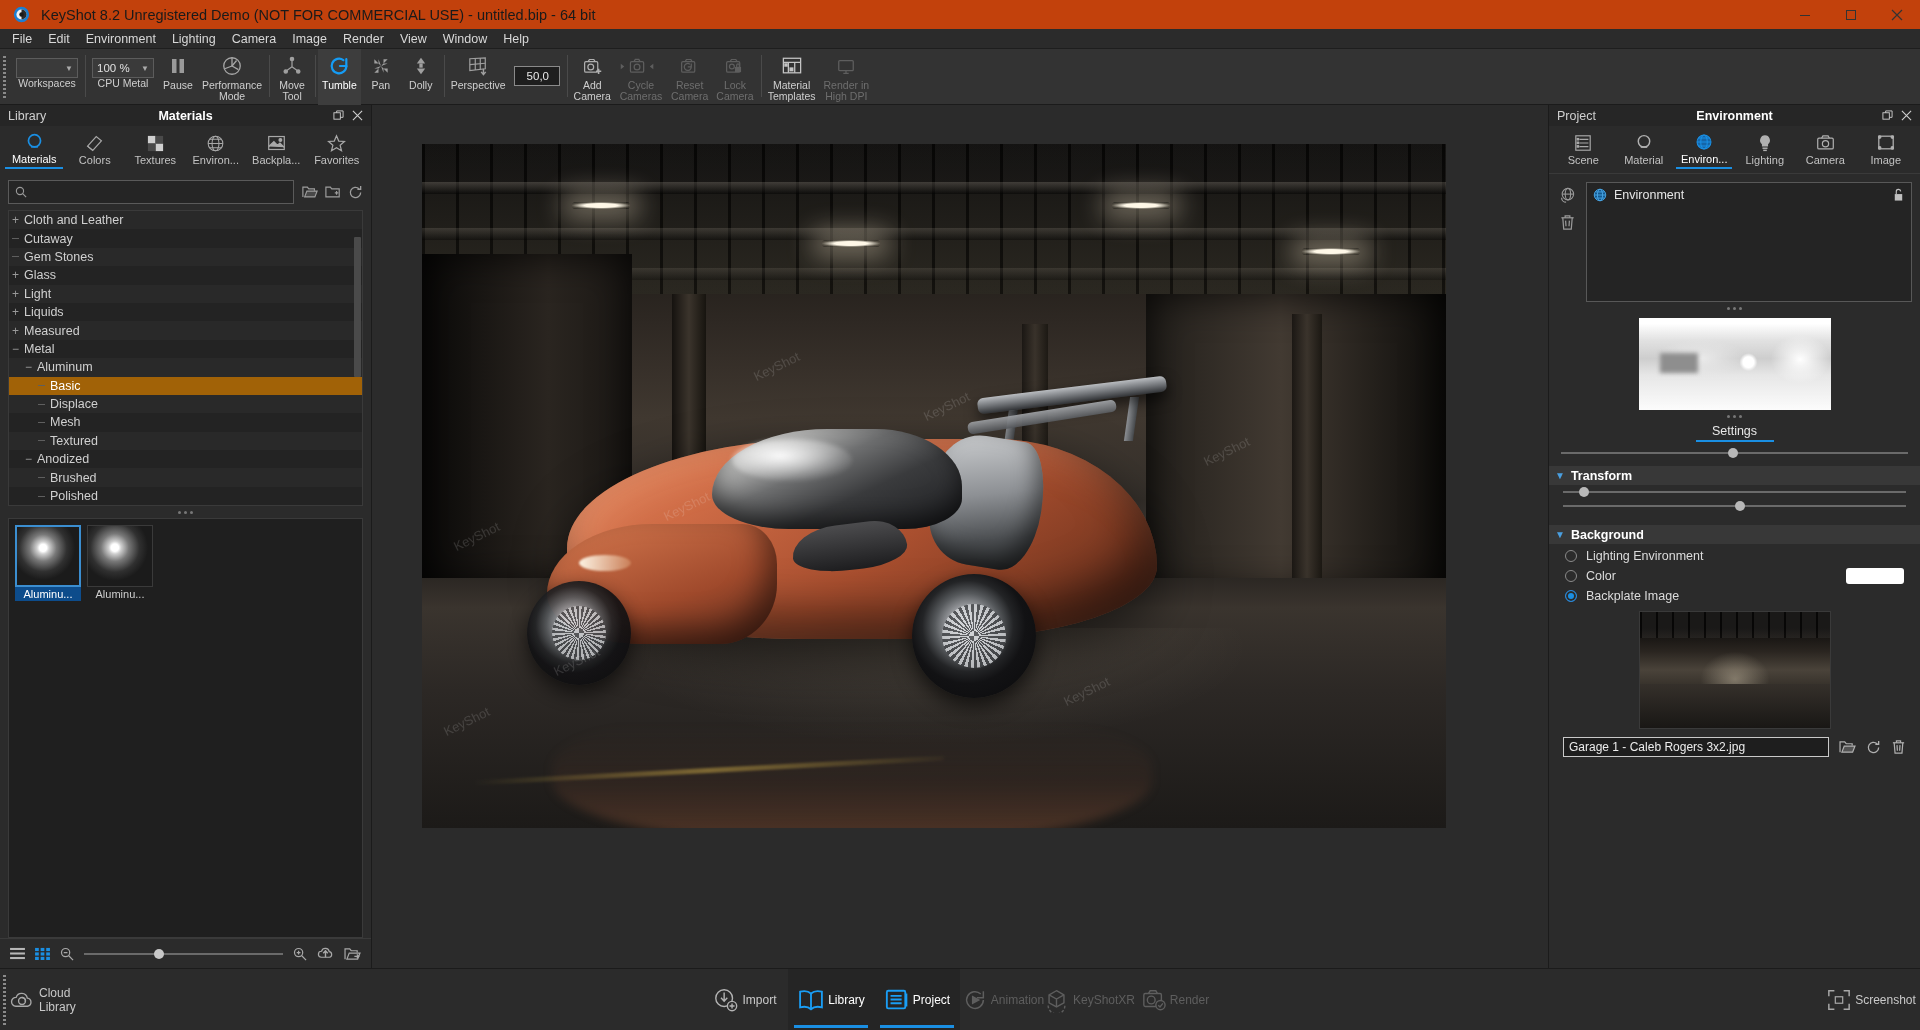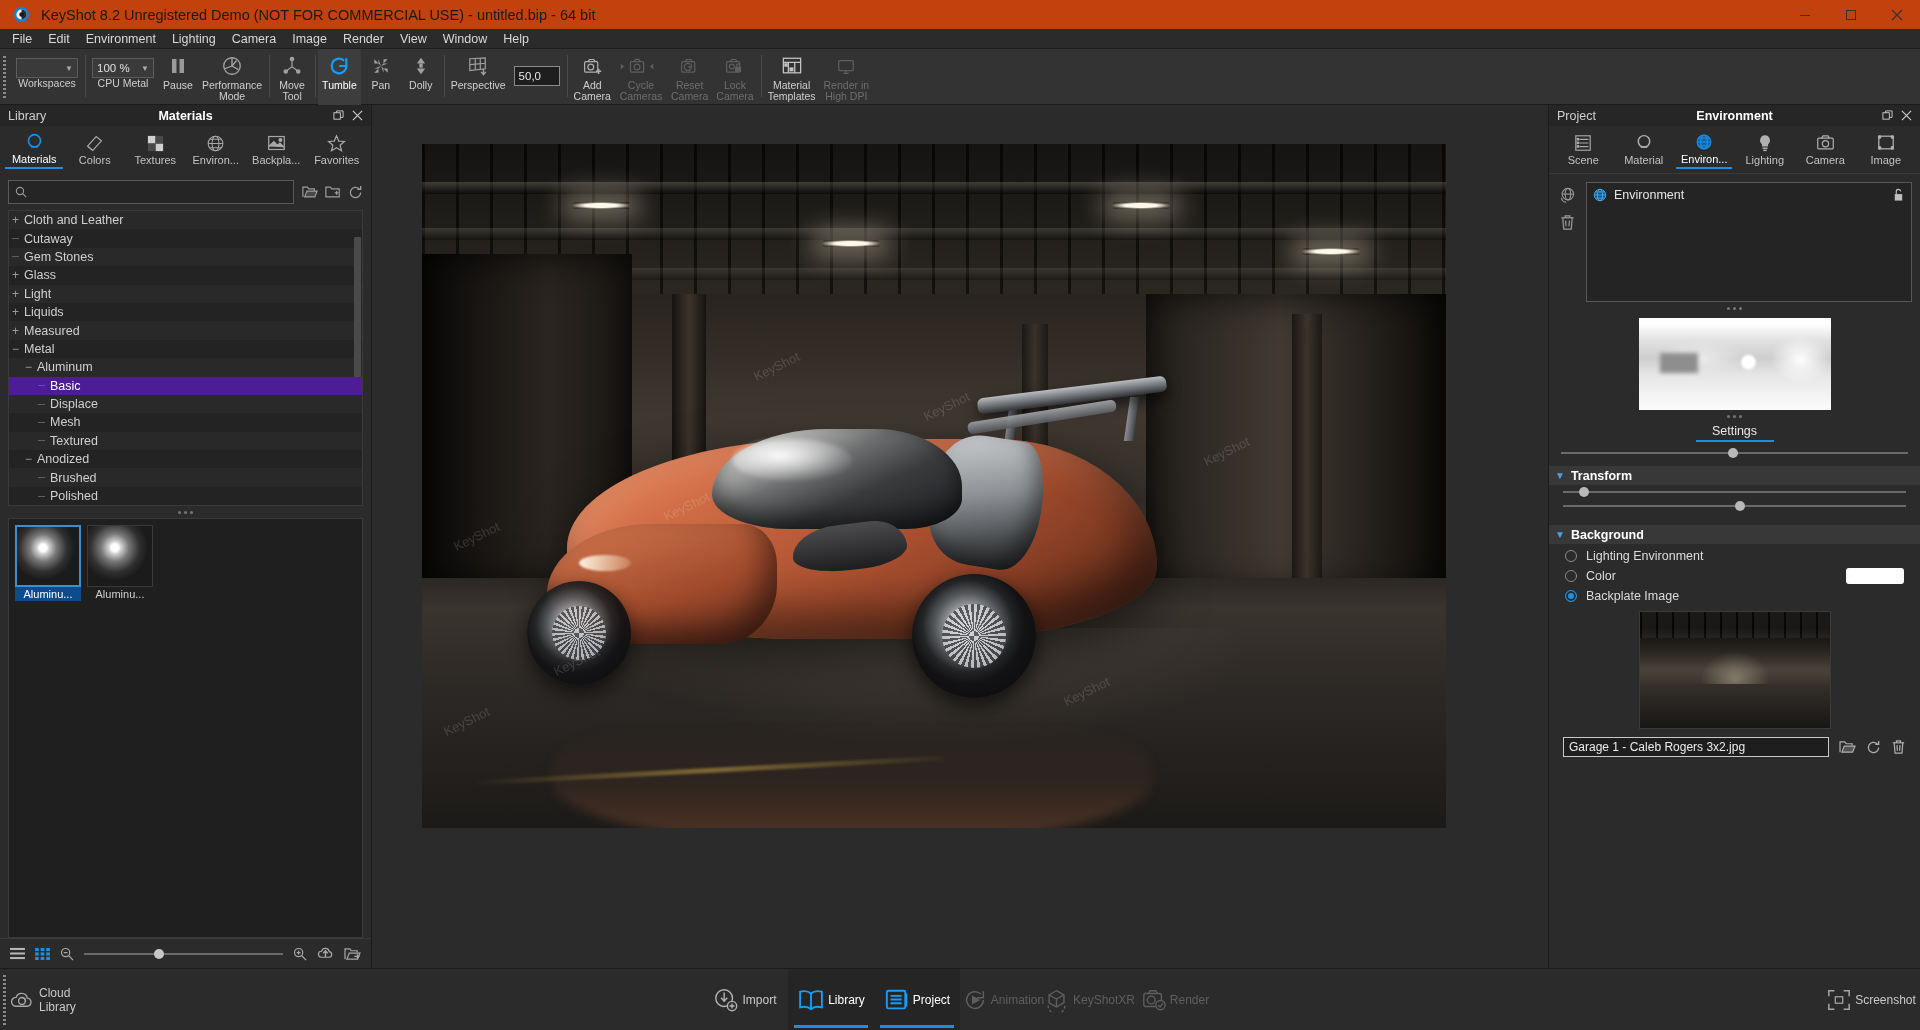--- a/index.html
+++ b/index.html
@@ -54,21 +54,21 @@
   .ticon { height:24px; display:flex; align-items:center; justify-content:center; margin-bottom:2px; }
   .tlabel { white-space:pre-line; }
   .combo {
     width:62px; height:20px; background:#3a3a3a; border:1px solid #5c5c5c;
     margin-top:4px; display:flex; align-items:center; padding:0 4px;
     font-size:11.5px; color:#e0e0e0;
   }
   .combo .caret { margin-left:auto; font-size:8px; color:#aaa; }
   .numfield {
     width:46px; height:20px; background:#1e1e1e; border:1px solid #8a8a8a;
-    margin-top:4px; display:flex; align-items:center; padding:0 4px;
+    margin-top:4px; display:flex; align-items:center; padding:0 12px;
     font-size:11.5px; color:#e8e8e8;text-align:right;
   }
 
   
   .mainrow { flex:1; display:flex; min-height:0; }
 
   
   .libpanel { width:372px; flex:0 0 372px; background:#2b2b2b; display:flex; flex-direction:column;
     border-right:1px solid #1b1b1b; }
   .panel-head { height:21px; flex:0 0 21px; background:#262626; display:flex; align-items:center;
@@ -94,21 +94,21 @@
     font-family:inherit; font-size:12px; width:100%; }
   .srch-icons { display:flex; gap:7px; align-items:center; }
 
   .tree { flex:0 0 296px; background:#252525; margin:0 8px; border:1px solid #3a3a3a;
     overflow:hidden; position:relative; }
   .tree-inner { position:absolute; inset:0; overflow:hidden; }
   .trow { height:18.4px; display:flex; align-items:center; font-size:12.5px; color:#d0d0d0;
     padding-right:4px; }
   .trow:nth-child(odd) { background:#292929; }
   .trow:nth-child(even) { background:#232323; }
-  .trow.sel { background:#4c1d95; color:#ffffff; }
+  .trow.sel { background:#a16207; color:#ffffff; }
   .expander { width:13px; text-align:center; color:#9a9a9a; font-size:12px; flex:0 0 13px; }
   .dashes { width:13px; flex:0 0 13px; display:flex; align-items:center; justify-content:center; }
   .dashes i { width:7px; height:1px; background:#5f5f5f; display:block; }
   .tlabel2 { padding-left:2px; white-space:nowrap; }
   .vline { width:13px; flex:0 0 13px; position:relative; }
   .vline::before { content:""; position:absolute; left:6px; top:0; bottom:0; width:1px;
     background:repeating-linear-gradient(to bottom,#555 0 1px,transparent 1px 3px); }
   .tscroll { position:absolute; right:1px; top:26px; width:7px; height:140px; background:#4a4a4a; border-radius:1px; }
 
   .dots3 { height:12px; display:flex; align-items:center; justify-content:center; gap:3px; }

